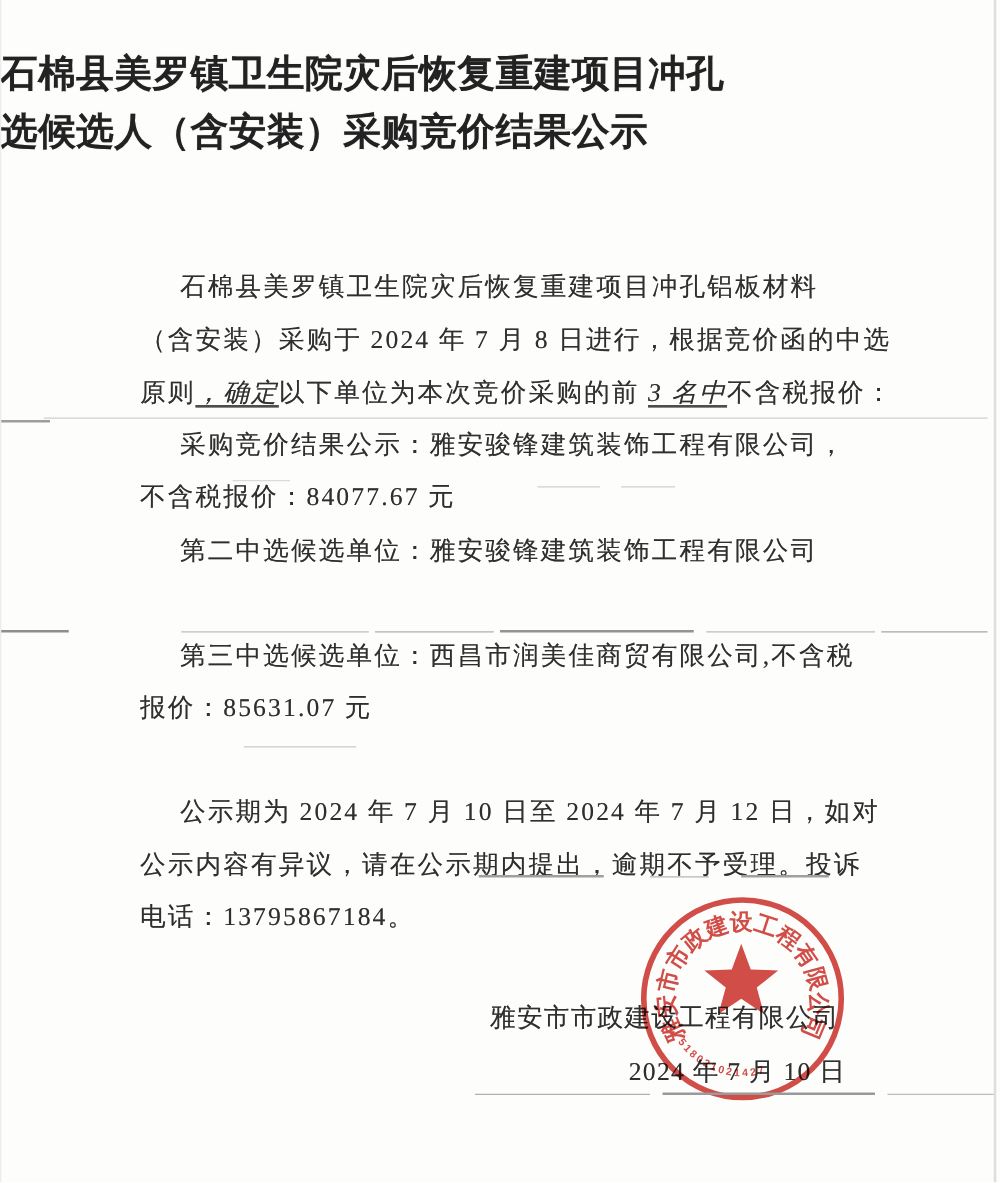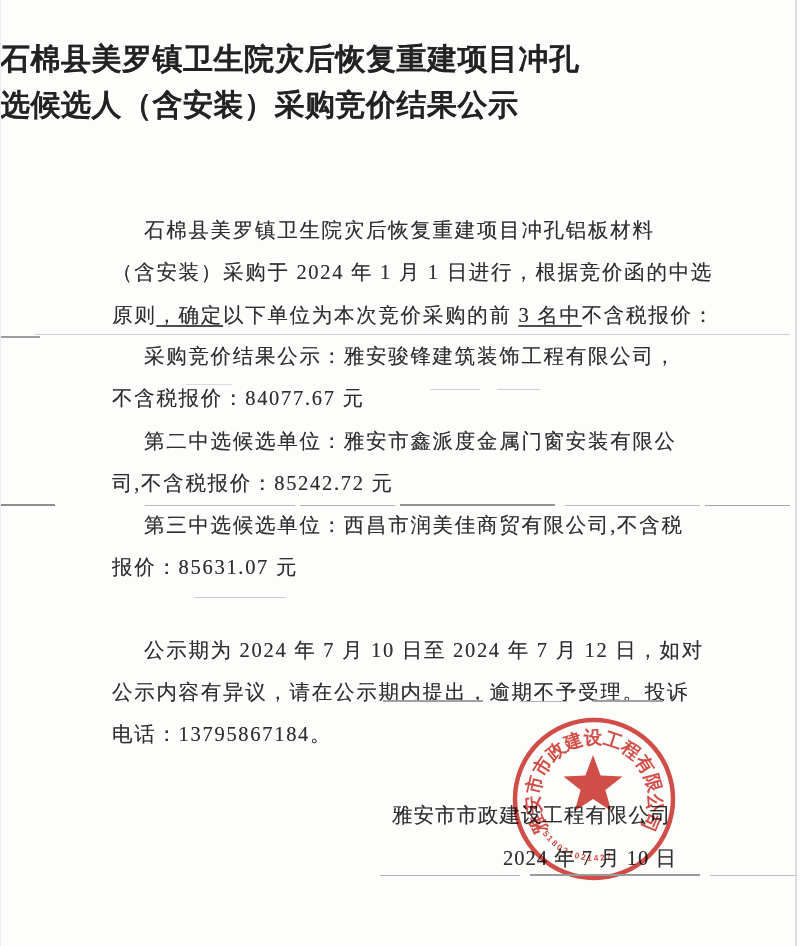--- a/index.html
+++ b/index.html
@@ -33,20 +33,21 @@
     line-height:30px;
   }
   .m{left:112px;}        
   .ind{left:144px;}      
   .sal{left:115px;}
   .pen-underline{
     text-decoration:underline;
     text-decoration-thickness:2px;
     text-decoration-color:#4d4d4d;
     text-underline-offset:3px;
+    font-style:italic;
   }
   .sig{
     position:absolute;
     font-size:20.5px;letter-spacing:1px;
     color:#2f2f2f;text-shadow:0 0 0.5px rgba(60,60,60,.55);
     white-space:nowrap;line-height:30px;
   }
   .art{position:absolute;}
   .stamp-wrap{
     position:absolute;left:511px;top:716px;width:166px;height:166px;
@@ -70,30 +71,29 @@
 </head>
 <body>
 
 <div class="page">
 
   <div class="title" style="top:39px">石棉县美罗镇卫生院灾后恢复重建项目冲孔</div>
   <div class="title" style="top:85px">选候选人（含安装）采购竞价结果公示</div>
 
 
   <div class="line ind" style="top:215px">石棉县美罗镇卫生院灾后恢复重建项目冲孔铝板材料</div>
-  <div class="line m" style="top:257px">（含安装）采购于 2024 年 1 月 1 日进行，根据竞价函的中选</div>
+  <div class="line m" style="top:257px">（含安装）采购于 2024 年 7 月 8 日进行，根据竞价函的中选</div>
   <div class="line m" style="top:300px">
     <span>原则</span><span class="pen-underline">，确定</span><span>以下单位为本次竞价采购的前 </span><span class="pen-underline">3 名中</span><span>不含税报价：</span>
   </div>
 
   <div class="line ind" style="top:341px">采购竞价结果公示：雅安骏锋建筑装饰工程有限公司，</div>
   <div class="line m" style="top:383px">不含税报价：84077.67 元</div>
 
-  <div class="line ind" style="top:426px">第二中选候选单位：雅安市鑫派度金属门窗安装有限公</div>
-  <div class="line m" style="top:468px">司,不含税报价：85242.72 元</div>
+  <div class="line ind" style="top:426px">第二中选候选单位：雅安骏锋建筑装饰工程有限公司</div>
 
   <div class="line ind" style="top:510px">第三中选候选单位：西昌市润美佳商贸有限公司,不含税</div>
   <div class="line m" style="top:552px">报价：85631.07 元</div>
 
   <div class="line ind" style="top:635px">公示期为 2024 年 7 月 10 日至 2024 年 7 月 12 日，如对</div>
   <div class="line m" style="top:677px">公示内容有异议，请在公示期内提出，逾期不予受理。投诉</div>
   <div class="line m" style="top:719px">电话：13795867184。</div>
 
   <div class="sig" style="left:392px;top:800px">雅安市市政建设工程有限公司</div>
   <div class="sig" style="left:503px;top:843px">2024 年 7 月 10 日</div>

